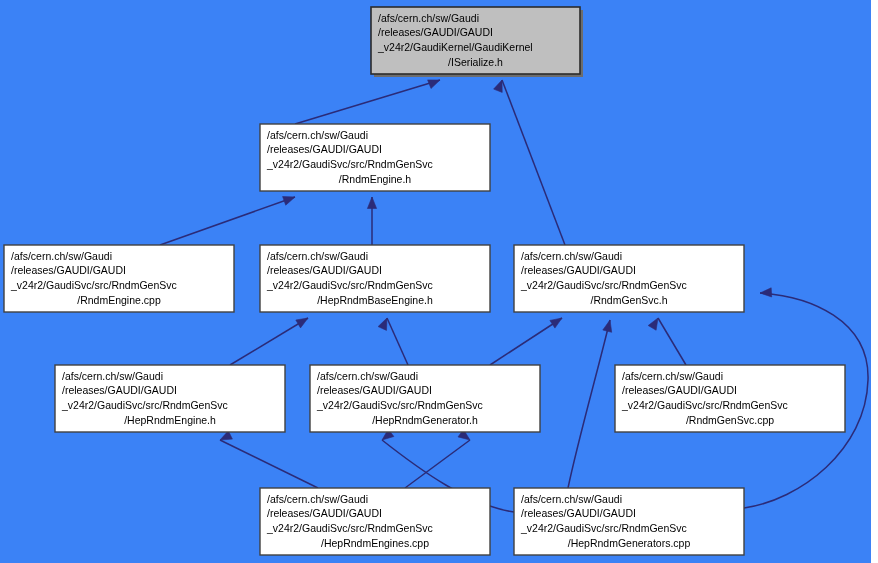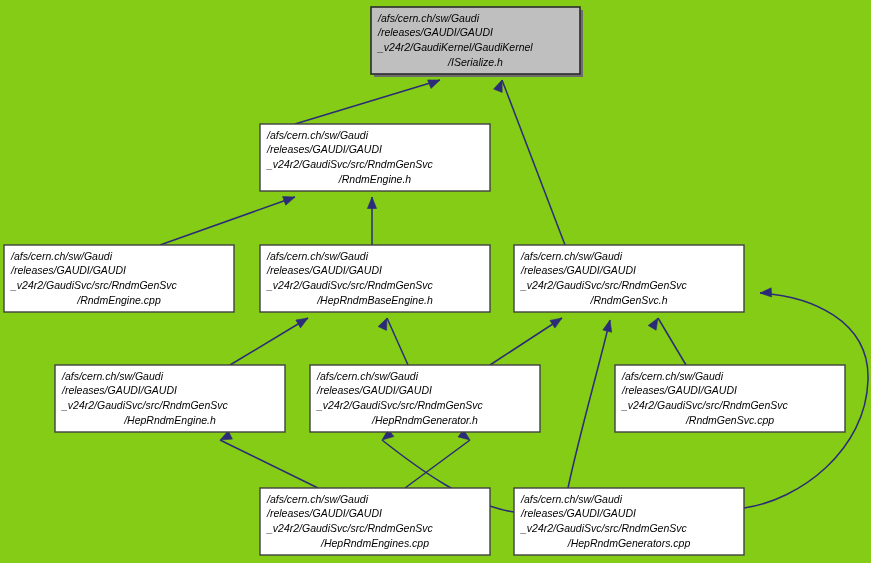--- a/index.html
+++ b/index.html
@@ -4,24 +4,23 @@
 <style>
   html, body {
     margin: 0;
     padding: 0;
     background: #ffffff;
   }
   #diagram-root {
     position: relative;
     width: 871px;
     height: 563px;
-    background: #84cc16;
+    background: #3b82f6;
     font-family: "Liberation Sans", sans-serif;
     overflow: hidden;
-    font-style: italic;
   }
   svg#graph {
     position: absolute;
     left: 0;
     top: 0;
     width: 878px;
     height: 563px;
   }
   .node-box {
     fill: #ffffff;

